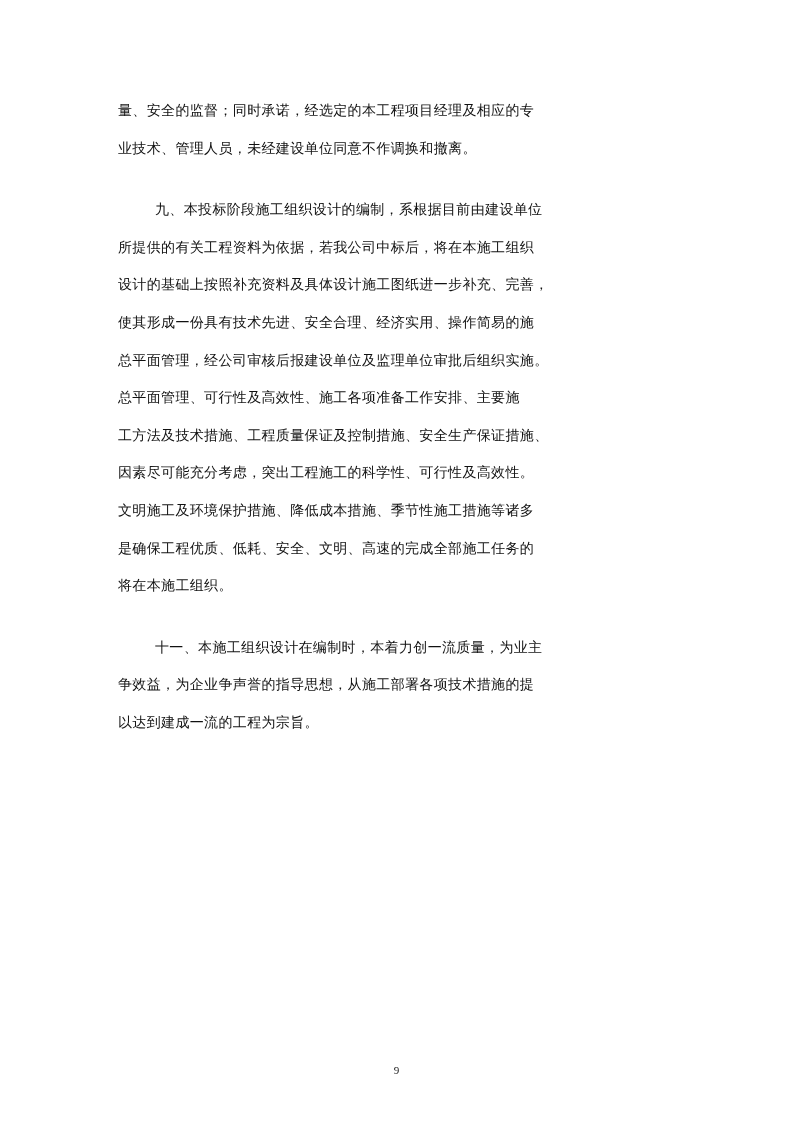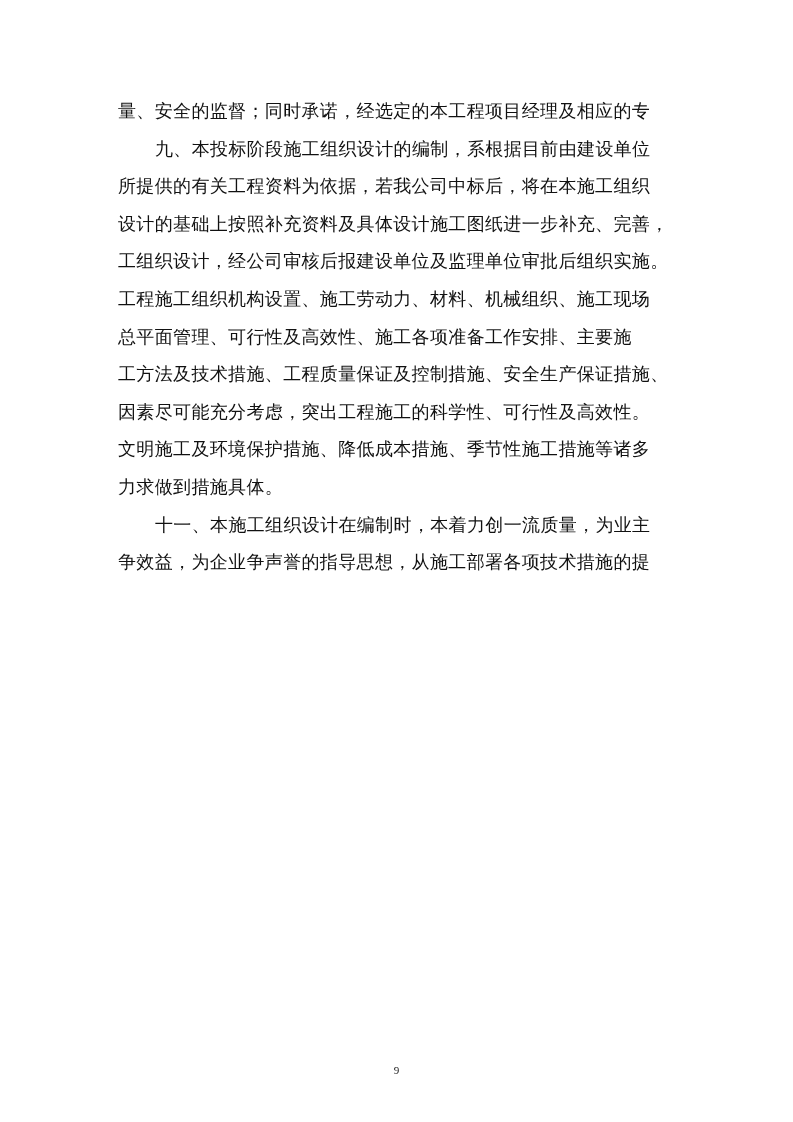--- a/index.html
+++ b/index.html
@@ -1,52 +1,55 @@
 <!DOCTYPE html>
 <html><head>
 <meta charset="utf-8">
 <style>
   html, body { margin: 0; padding: 0; background: #ffffff; }
   body { width: 793px; height: 1122px; position: relative; overflow: hidden;
          font-family: "DejaVu Serif", "Liberation Serif", serif; color: #111; }
   .page { position: absolute; left: 0; top: 0; width: 793px; height: 1122px; background: #fff; }
   .body-text { position: absolute; left: 118px; top: 92px; width: 560px; }
-  .line { height: 37.6px; line-height: 37.6px; font-size: 18px; white-space: nowrap;
+  .line { height: 37.6px; line-height: 37.6px; font-size: 14px; white-space: nowrap;
           letter-spacing: 0.35px; }
-  .line.indent { padding-left: 37px; }
+  .line.indent { padding-left: 37px; margin-top: 24px; }
   .page-number { position: absolute; top: 1064px; left: 0; width: 793px; text-align: center;
                  font-size: 11px; font-family: "Liberation Serif", serif; color: #222; }
 </style>
 </head>
 <body>
 
 <div class="page">
   <div class="body-text">
 
     <div>
       <div class="line">量、安全的监督；同时承诺，经选定的本工程项目经理及相应的专</div>
+      <div class="line">业技术、管理人员，未经建设单位同意不作调换和撤离。</div>
     </div>
 
     <div>
       <div class="line indent">九、本投标阶段施工组织设计的编制，系根据目前由建设单位</div>
       <div class="line">所提供的有关工程资料为依据，若我公司中标后，将在本施工组织</div>
       <div class="line">设计的基础上按照补充资料及具体设计施工图纸进一步补充、完善，</div>
-      <div class="line">工组织设计，经公司审核后报建设单位及监理单位审批后组织实施。</div>
+      <div class="line">使其形成一份具有技术先进、安全合理、经济实用、操作简易的施</div>
+      <div class="line">总平面管理，经公司审核后报建设单位及监理单位审批后组织实施。</div>
     </div>
 
     <div>
-      <div class="line">工程施工组织机构设置、施工劳动力、材料、机械组织、施工现场</div>
       <div class="line">总平面管理、可行性及高效性、施工各项准备工作安排、主要施</div>
       <div class="line">工方法及技术措施、工程质量保证及控制措施、安全生产保证措施、</div>
       <div class="line">因素尽可能充分考虑，突出工程施工的科学性、可行性及高效性。</div>
       <div class="line">文明施工及环境保护措施、降低成本措施、季节性施工措施等诸多</div>
-      <div class="line">力求做到措施具体。</div>
+      <div class="line">是确保工程优质、低耗、安全、文明、高速的完成全部施工任务的</div>
+      <div class="line">将在本施工组织。</div>
     </div>
 
     <div>
       <div class="line indent">十一、本施工组织设计在编制时，本着力创一流质量，为业主</div>
       <div class="line">争效益，为企业争声誉的指导思想，从施工部署各项技术措施的提</div>
+      <div class="line">以达到建成一流的工程为宗旨。</div>
     </div>
 
   </div>
 
   <div class="page-number">9</div>
 </div>
 
 </body></html>

